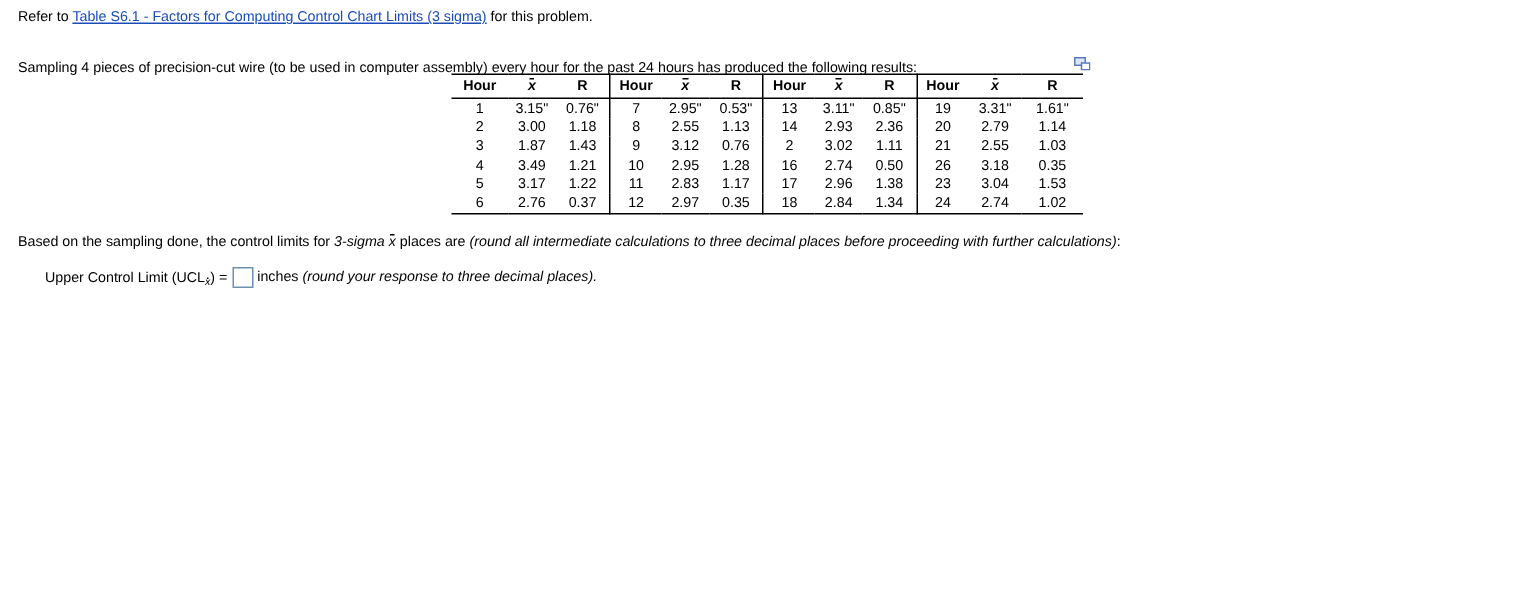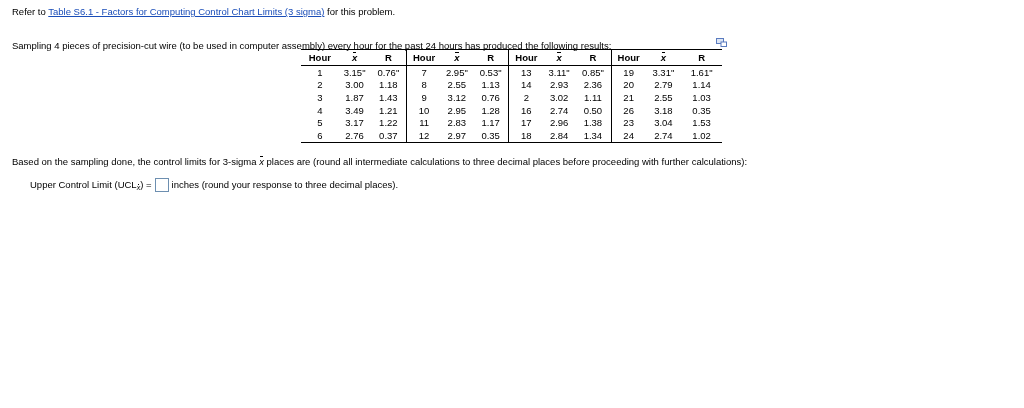--- a/index.html
+++ b/index.html
@@ -2,21 +2,21 @@
 <html><head>
 <meta charset="utf-8">
 <style>
   html, body { margin: 0; padding: 0; background: #ffffff; }
   body {
     width: 1024px; height: 408px; position: relative; overflow: hidden;
     font-family: "Liberation Sans", sans-serif; font-size: 9.5px; color: #000;
   }
   .line { position: absolute; white-space: nowrap; text-align: right; }
   .link { color: #1a4db8; text-decoration: underline; cursor: pointer; }
-  .it { }
+  .it { font-style: italic; }
   .xbar { position: relative; display: inline-block; font-style: italic; }
   .xbar::before {
     content: ""; position: absolute; left: 1px; right: 1px; top: 0px;
     border-top: 1px solid #000;
   }
   table.data {
     position: absolute; left: 301px; top: 49px; width: 421px;
     border-collapse: collapse; font-size: 9.5px;
   }
   table.data th {

